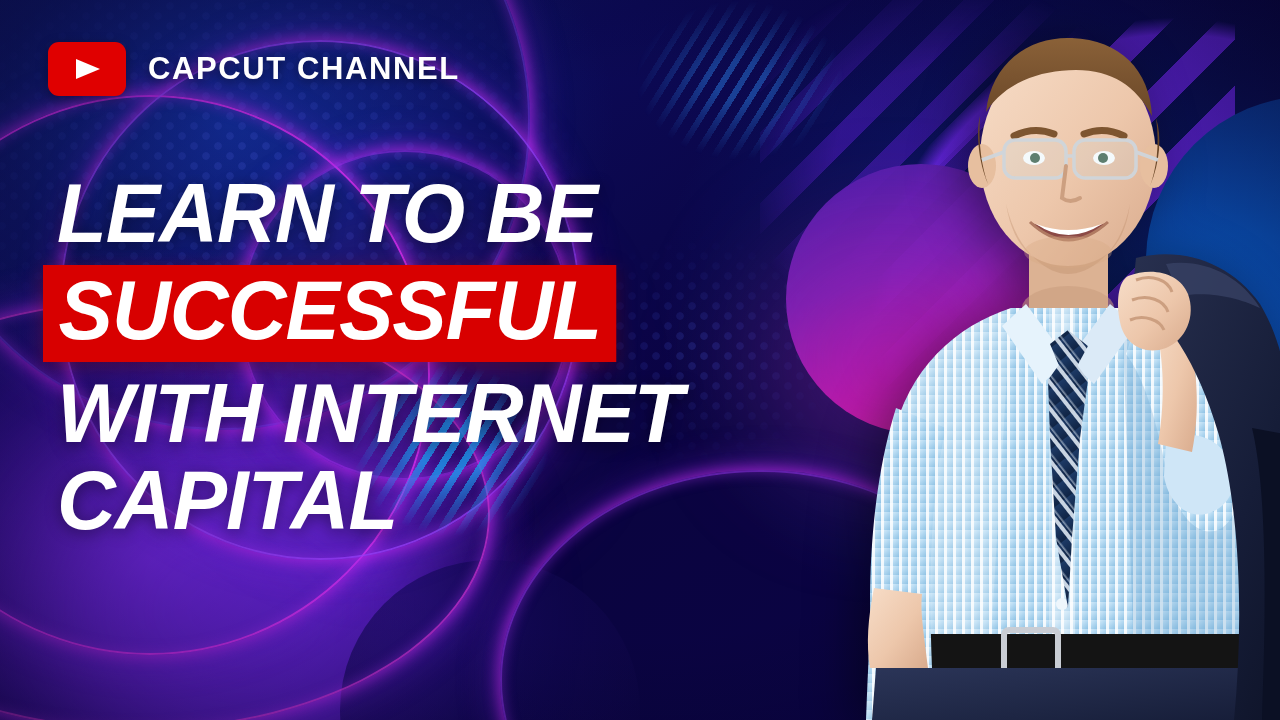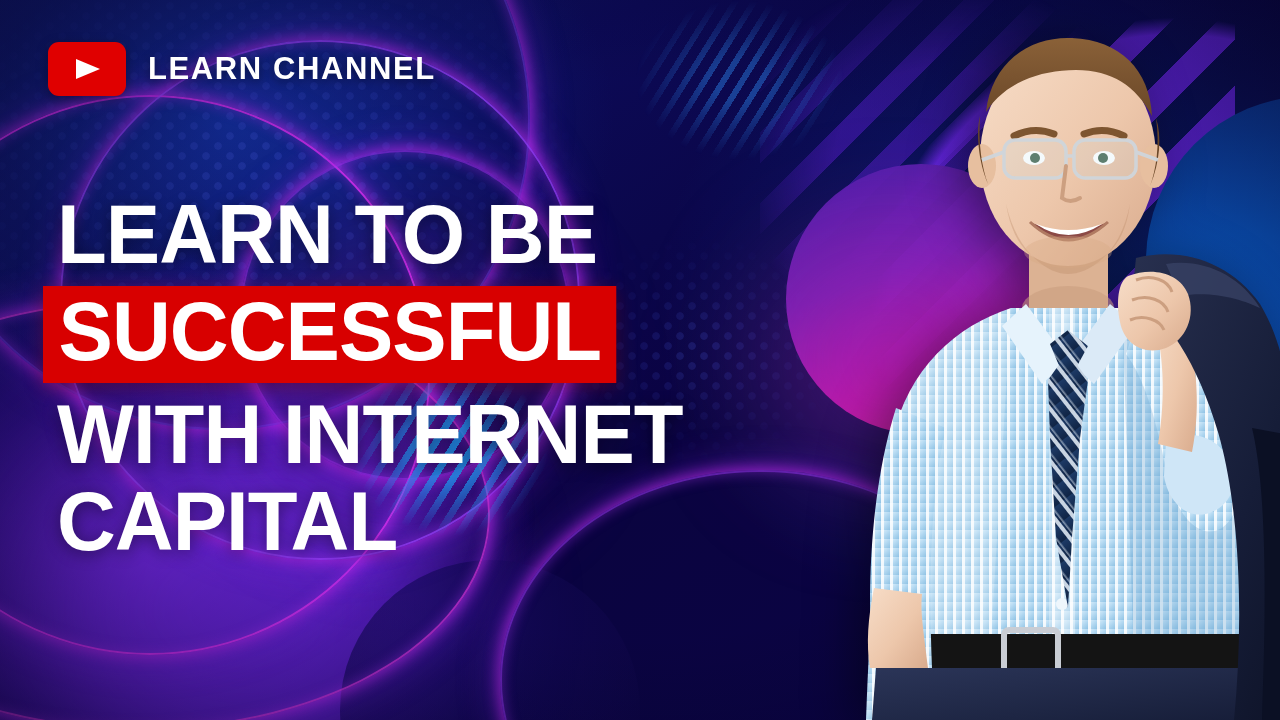--- a/index.html
+++ b/index.html
@@ -153,23 +153,24 @@
     color:#fff;
     font-size:31px;
     font-weight:bold;
     letter-spacing:1.6px;
     text-shadow:0 2px 10px rgba(0,0,0,.45);
     white-space:nowrap;
   }
 
   
   .headline{
-    position:absolute; left:57px; top:193px;
+    position:absolute; left:57px; top:172px;
     z-index:40;
     width:780px;
+    font-style:italic;
   }
   .hl-line{
     color:#ffffff;
     font-size:84px;
     line-height:.99;
     font-weight:bold;
     letter-spacing:-1px;
     text-transform:uppercase;
     text-shadow:0 3px 16px rgba(0,0,0,.42);
     white-space:nowrap;
@@ -352,21 +353,21 @@
       <ellipse cx="232" cy="244" rx="44" ry="16" fill="#d8a885" opacity=".35"></ellipse>
     </svg>
   </div>
 
   <div class="brand">
     <div class="yt-badge">
       <svg width="34" height="26" viewBox="0 0 34 26" aria-hidden="true">
         <polygon points="6,3 30,13 6,23" fill="#ffffff"></polygon>
       </svg>
     </div>
-    <div class="brand-name">LEARN CHANNEL</div>
+    <div class="brand-name">CAPCUT CHANNEL</div>
   </div>
 
   <div class="headline">
     <div class="hl-line l1">LEARN TO BE</div>
     <div class="hl-line highlight l2">SUCCESSFUL</div>
     <div class="hl-line l3">WITH INTERNET</div>
     <div class="hl-line l4">CAPITAL</div>
   </div>
 
 </div>

